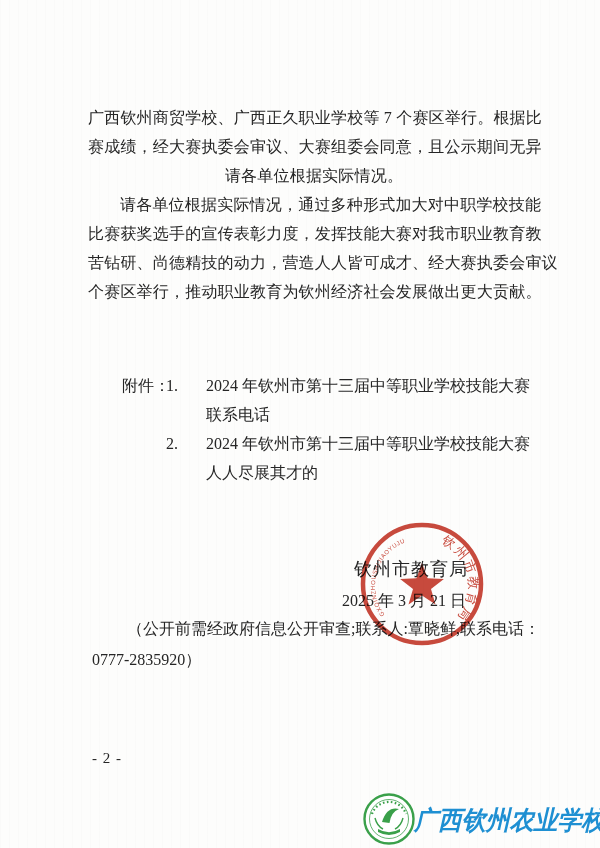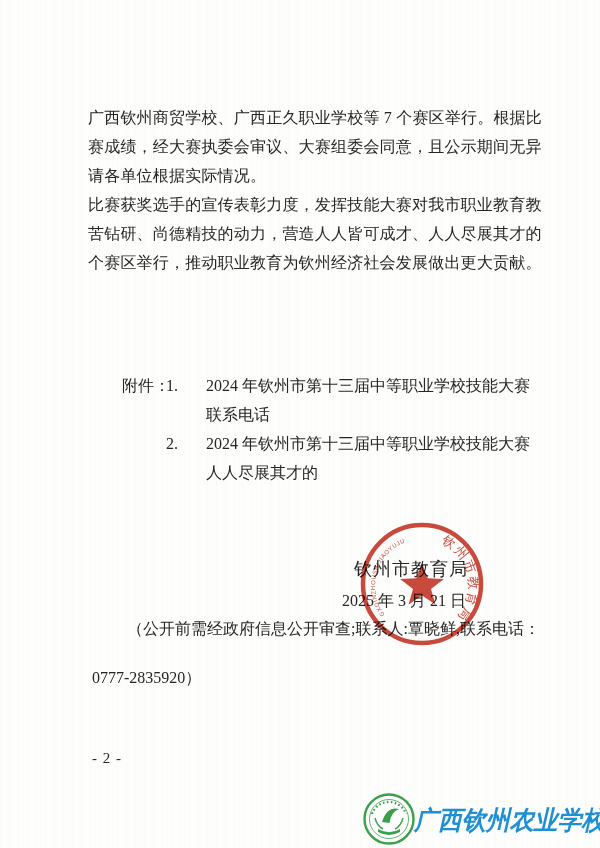--- a/index.html
+++ b/index.html
@@ -19,21 +19,21 @@
   
   .body-text {
     position: absolute;
     left: 88px;
     top: 103px;
     width: 452px;
     font-size: 16px;
     line-height: 29px;
     letter-spacing: 0.2px;
   }
-  .body-text .line { height: 29px; white-space: nowrap; }
+  .body-text .line { height: 29px; white-space: nowrap; text-align: center; }
   .body-text .indent { text-indent: 2em; }
 
   
   .attachment {
     position: absolute;
     left: 122px;
     top: 371px;
     font-size: 16px;
     line-height: 29px;
   }
@@ -67,21 +67,20 @@
     top: 619px;
     font-size: 16px;
     white-space: nowrap;
   }
   .footer-line2 {
     position: absolute;
     left: 92px;
     top: 650px;
     font-size: 16px;
     white-space: nowrap;
-    margin-top: 18px;
   }
 
   
   .page-number {
     position: absolute;
     left: 92px;
     top: 750px;
     font-size: 15px;
     letter-spacing: 1px;
   }
@@ -122,22 +121,23 @@
 </style>
 </head>
 <body>
 
 <div class="page">
 
   <div class="body-text">
     <div class="line">广西钦州商贸学校、广西正久职业学校等 7 个赛区举行。根据比</div>
     <div class="line">赛成绩，经大赛执委会审议、大赛组委会同意，且公示期间无异</div>
     <div class="line">请各单位根据实际情况。</div>
+    <div class="line indent">请各单位根据实际情况，通过多种形式加大对中职学校技能</div>
     <div class="line">比赛获奖选手的宣传表彰力度，发挥技能大赛对我市职业教育教</div>
-    <div class="line">苦钻研、尚德精技的动力，营造人人皆可成才、人人尽展其才的</div>
+    <div class="line">苦钻研、尚德精技的动力，营造人人皆可成才、经大赛执委会审议</div>
     <div class="line">个赛区举行，推动职业教育为钦州经济社会发展做出更大贡献。</div>
   </div>
 
   <div class="attachment">
     <div class="att-grid">
       <div>附件：</div>
       <div>1.</div>
       <div>2024 年钦州市第十三届中等职业学校技能大赛</div>
       <div></div>
       <div></div>

